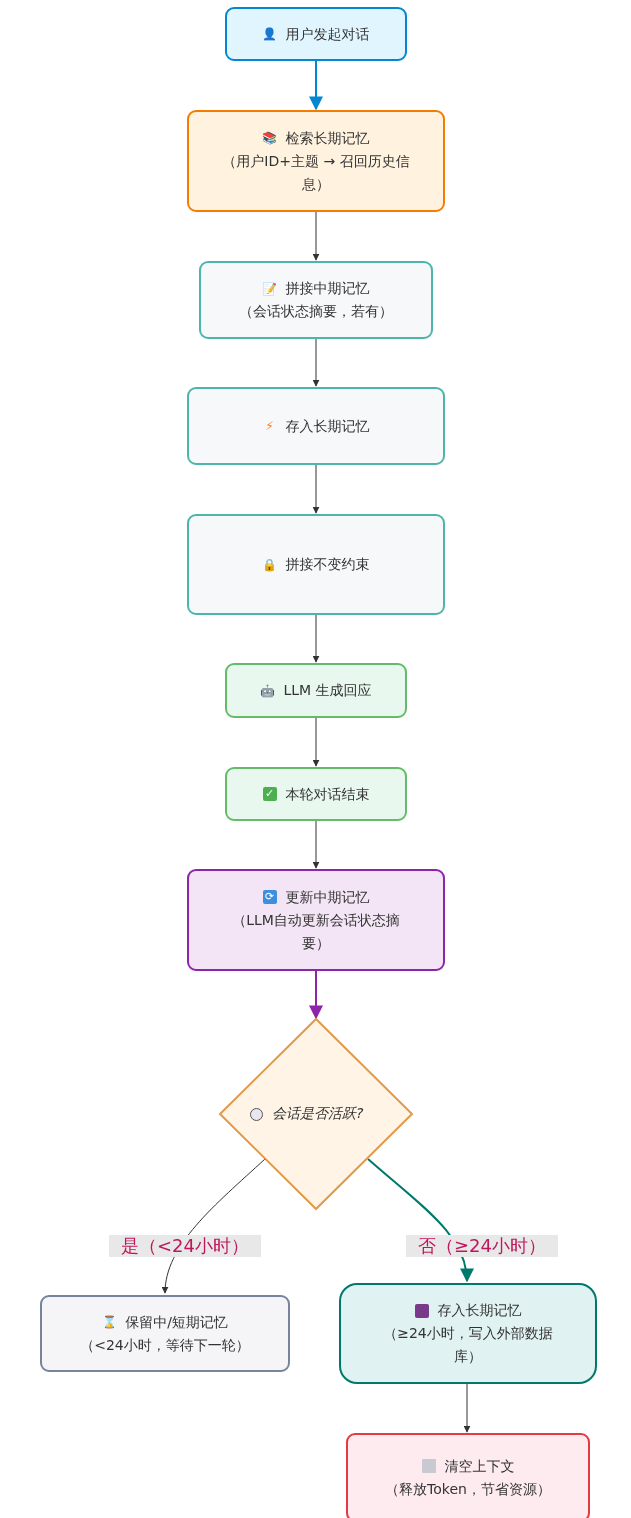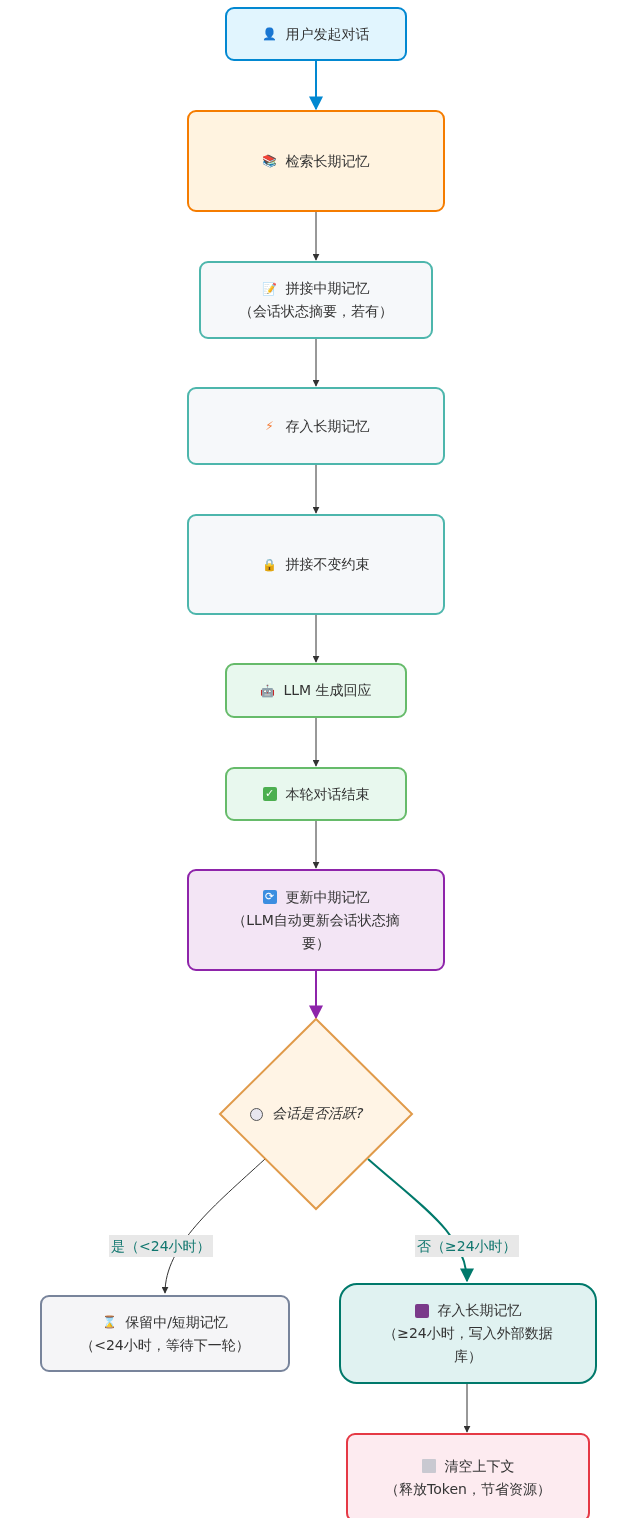--- a/index.html
+++ b/index.html
@@ -5,21 +5,21 @@
   html, body { margin:0; padding:0; background:#ffffff; }
   body { width:631px; height:1518px; position:relative; overflow:hidden;
          font-family:"DejaVu Sans","Liberation Sans",sans-serif; color:#333; }
   svg.edges { position:absolute; left:0; top:0; }
   .node { position:absolute; box-sizing:border-box; border-radius:9px; border-width:2px; border-style:solid;
           display:flex; flex-direction:column; align-items:center; justify-content:center;
           text-align:center; font-size:14px; line-height:23px; color:#333; padding:0 18px; }
   .node .title { display:flex; align-items:center; justify-content:center; }
   .node .sub { }
   .ico { display:inline-block; width:14px; height:14px; margin-right:9px; font-size:12px; line-height:14px; text-align:center; flex:0 0 auto; }
-  .label { position:absolute; background:#e8e8e8; font-size:14px; line-height:22px; padding:0 2px; color:#0f766e; }
+  .label { position:absolute; background:#e8e8e8; font-size:18px; line-height:22px; padding:0 12px; color:#be185d; }
   .diamond-text { position:absolute; display:flex; align-items:center; font-size:14px; color:#333; }
 </style>
 </head>
 <body>
 
 <svg class="edges" width="631" height="1518">
   <defs>
     <marker id="arr-dark" viewBox="0 0 10 10" refX="9" refY="5" markerWidth="7" markerHeight="7" orient="auto">
         <path d="M0,0 L10,5 L0,10 z" fill="#333"></path>
       </marker>
@@ -52,20 +52,21 @@
       <span class="ico" style="color:#4a2a7a;">👤</span>
       <span>用户发起对话</span>
     </div>
 </div>
 
 <div class="node" style="left:187px;top:110px;width:258px;height:102px;background:#fff3e0;border-color:#f57c00;padding:0 26px;">
   <div class="title">
       <span class="ico">📚</span>
       <span>检索长期记忆</span>
     </div>
+  <div class="sub">（用户ID+主题 → 召回历史信息）</div>
 </div>
 
 <div class="node" style="left:199px;top:261px;width:234px;height:78px;background:#f6f8fa;border-color:#4db6ac;">
   <div class="title">
       <span class="ico">📝</span>
       <span>拼接中期记忆</span>
     </div>
   <div class="sub">（会话状态摘要，若有）</div>
 </div>
 
@@ -104,21 +105,21 @@
     </div>
   <div class="sub">（LLM自动更新会话状态摘要）</div>
 </div>
 
 <div class="diamond-text" style="left:250px;top:1103px;height:22px;font-style:italic;">
   <span class="ico" style="border:1.5px solid #555;border-radius:50%;width:11px;height:11px;background:#e8e6ef;box-sizing:content-box;"></span>
   <span>会话是否活跃?</span>
 </div>
 
 <div class="label" style="left:109px;top:1235px;">是（&lt;24小时）</div>
-<div class="label" style="left:415px;top:1235px;">否（≥24小时）</div>
+<div class="label" style="left:406px;top:1235px;">否（≥24小时）</div>
 
 <div class="node" style="left:40px;top:1295px;width:250px;height:77px;background:#f5f5f7;border-color:#78849b;">
   <div class="title">
       <span class="ico" style="color:#c89a3a;">⌛</span>
       <span>保留中/短期记忆</span>
     </div>
   <div class="sub">（&lt;24小时，等待下一轮）</div>
 </div>
 
 <div class="node" style="left:339px;top:1283px;width:258px;height:101px;background:#e0f2f1;border-color:#00796b;padding:0 34px;border-radius:18px;">

